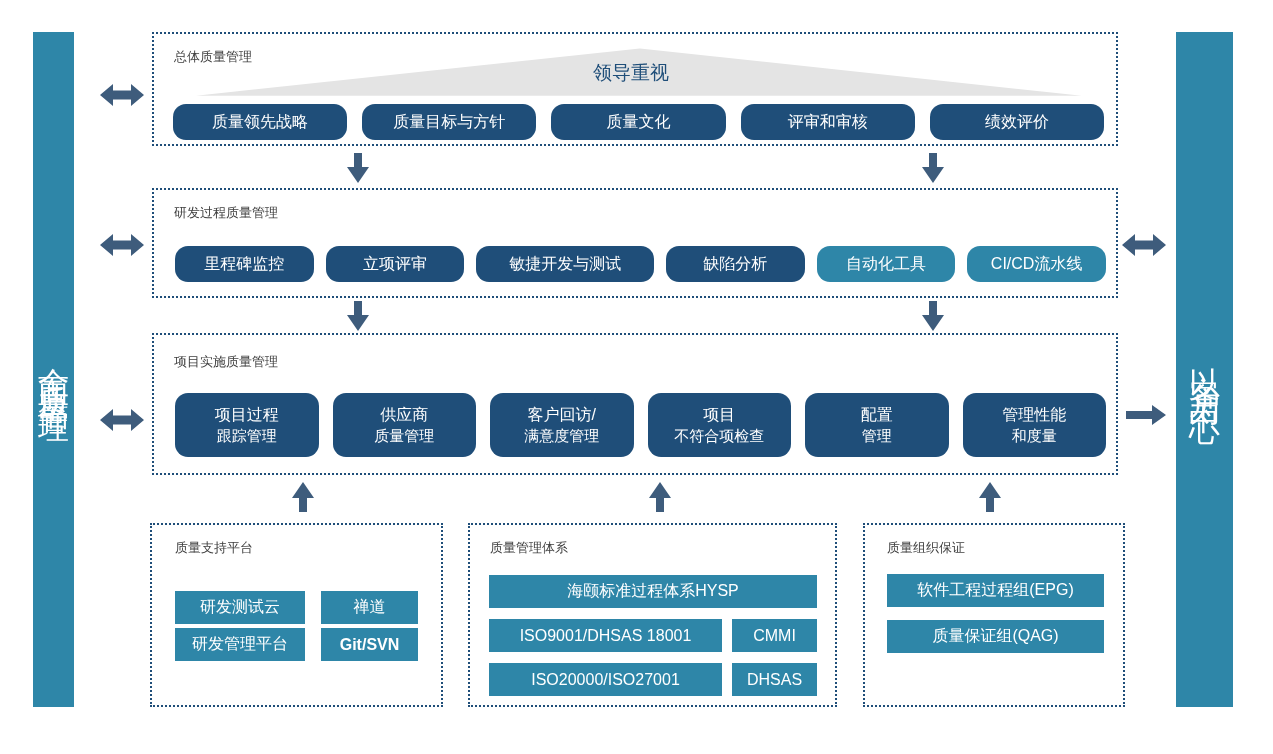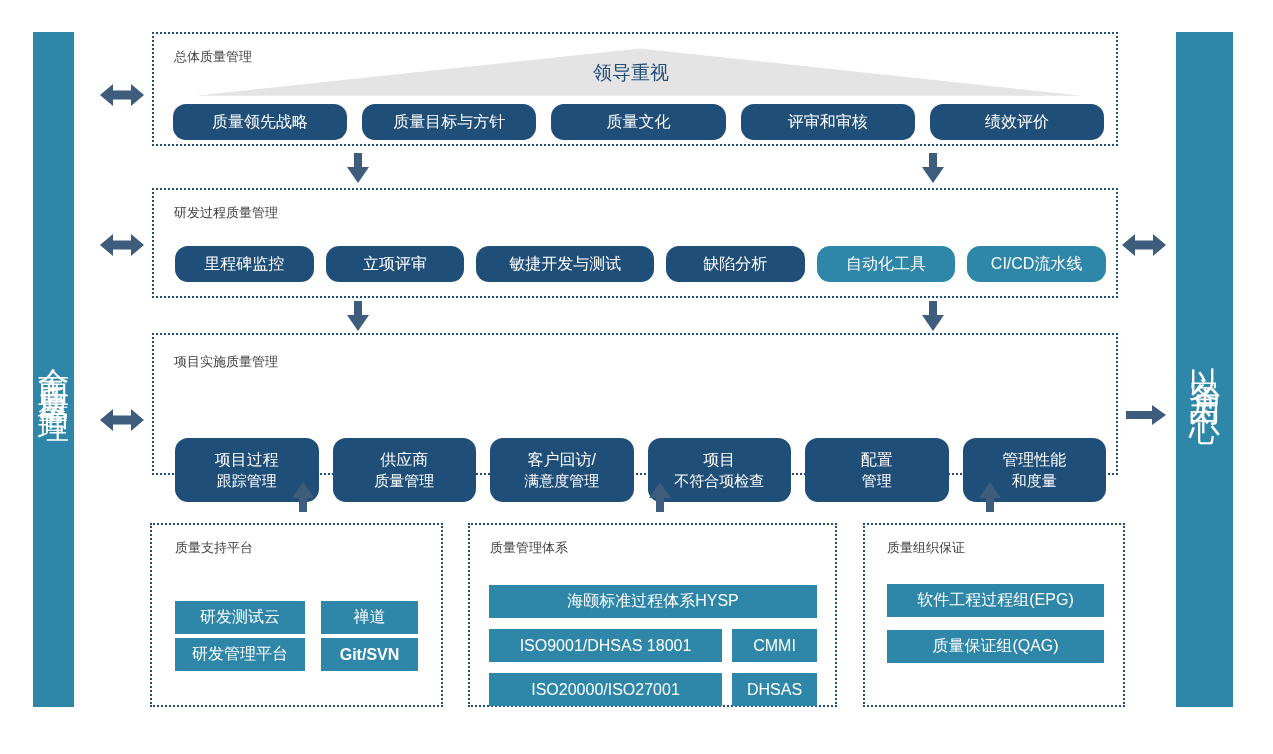--- a/index.html
+++ b/index.html
@@ -33,31 +33,31 @@
   
   .tri-svg{position:absolute;left:0;top:0;width:100%;height:100%;z-index:1;}
   .banner-text{
     position:absolute;left:0;right:8px;top:26px;text-align:center;
     color:#1F4E79;font-size:19px;z-index:2;
   }
   
   .btn-row{position:absolute;display:flex;z-index:2;}
   .row-overall{left:19px;right:12px;top:70px;height:36px;gap:15px;}
   .row-rnd{left:21px;right:10px;top:56px;height:36px;gap:12px;}
-  .row-project{left:21px;right:10px;top:58px;height:64px;gap:14px;margin-top:45px;}
+  .row-project{left:21px;right:10px;top:58px;height:64px;gap:14px;}
   .btn{
     flex:1;display:flex;flex-direction:column;align-items:center;justify-content:center;
     background:#1F4E79;color:#ffffff;font-size:16px;line-height:1.35;
     text-align:center;white-space:nowrap;border-radius:13px;
   }
   .btn.teal{background:#2E86A8;}
   .btn.wide{flex:1.28;}
   .btn .l2{font-size:15px;}
   
-  .grid{position:absolute;display:grid;z-index:2;margin-top:10px;}
+  .grid{position:absolute;display:grid;z-index:2;}
   .grid-platform{left:23px;top:66px;grid-template-columns:130px 97px;gap:4px 16px;}
   .grid-system{left:19px;top:50px;grid-template-columns:233px 85px;gap:11px 10px;}
   .grid-org{left:22px;top:49px;grid-template-columns:217px;gap:13px;}
   .cell{
     height:33px;display:flex;align-items:center;justify-content:center;
     background:#2E86A8;color:#ffffff;font-size:16px;white-space:nowrap;
   }
   .cell.bold{font-weight:bold;}
   .span2{grid-column:1 / span 2;}
   

